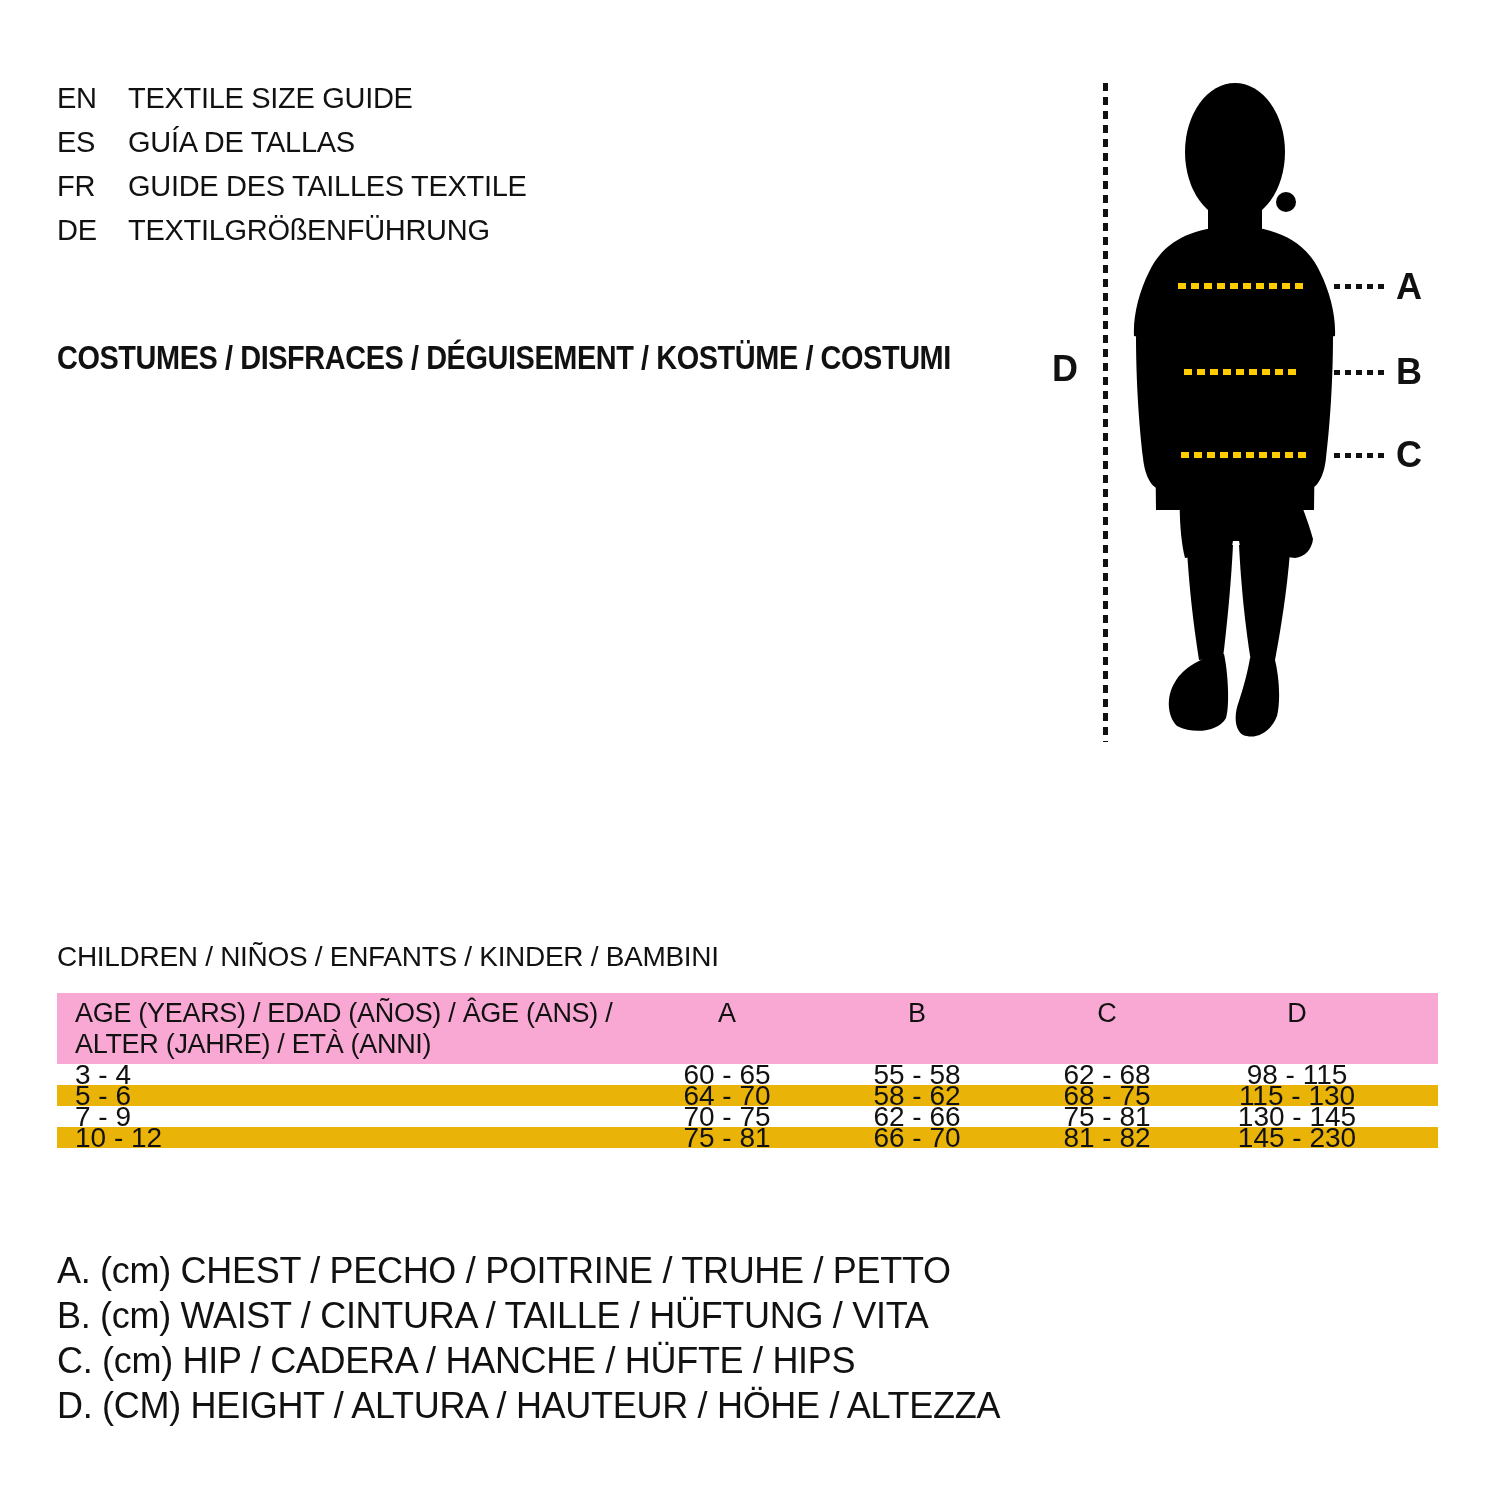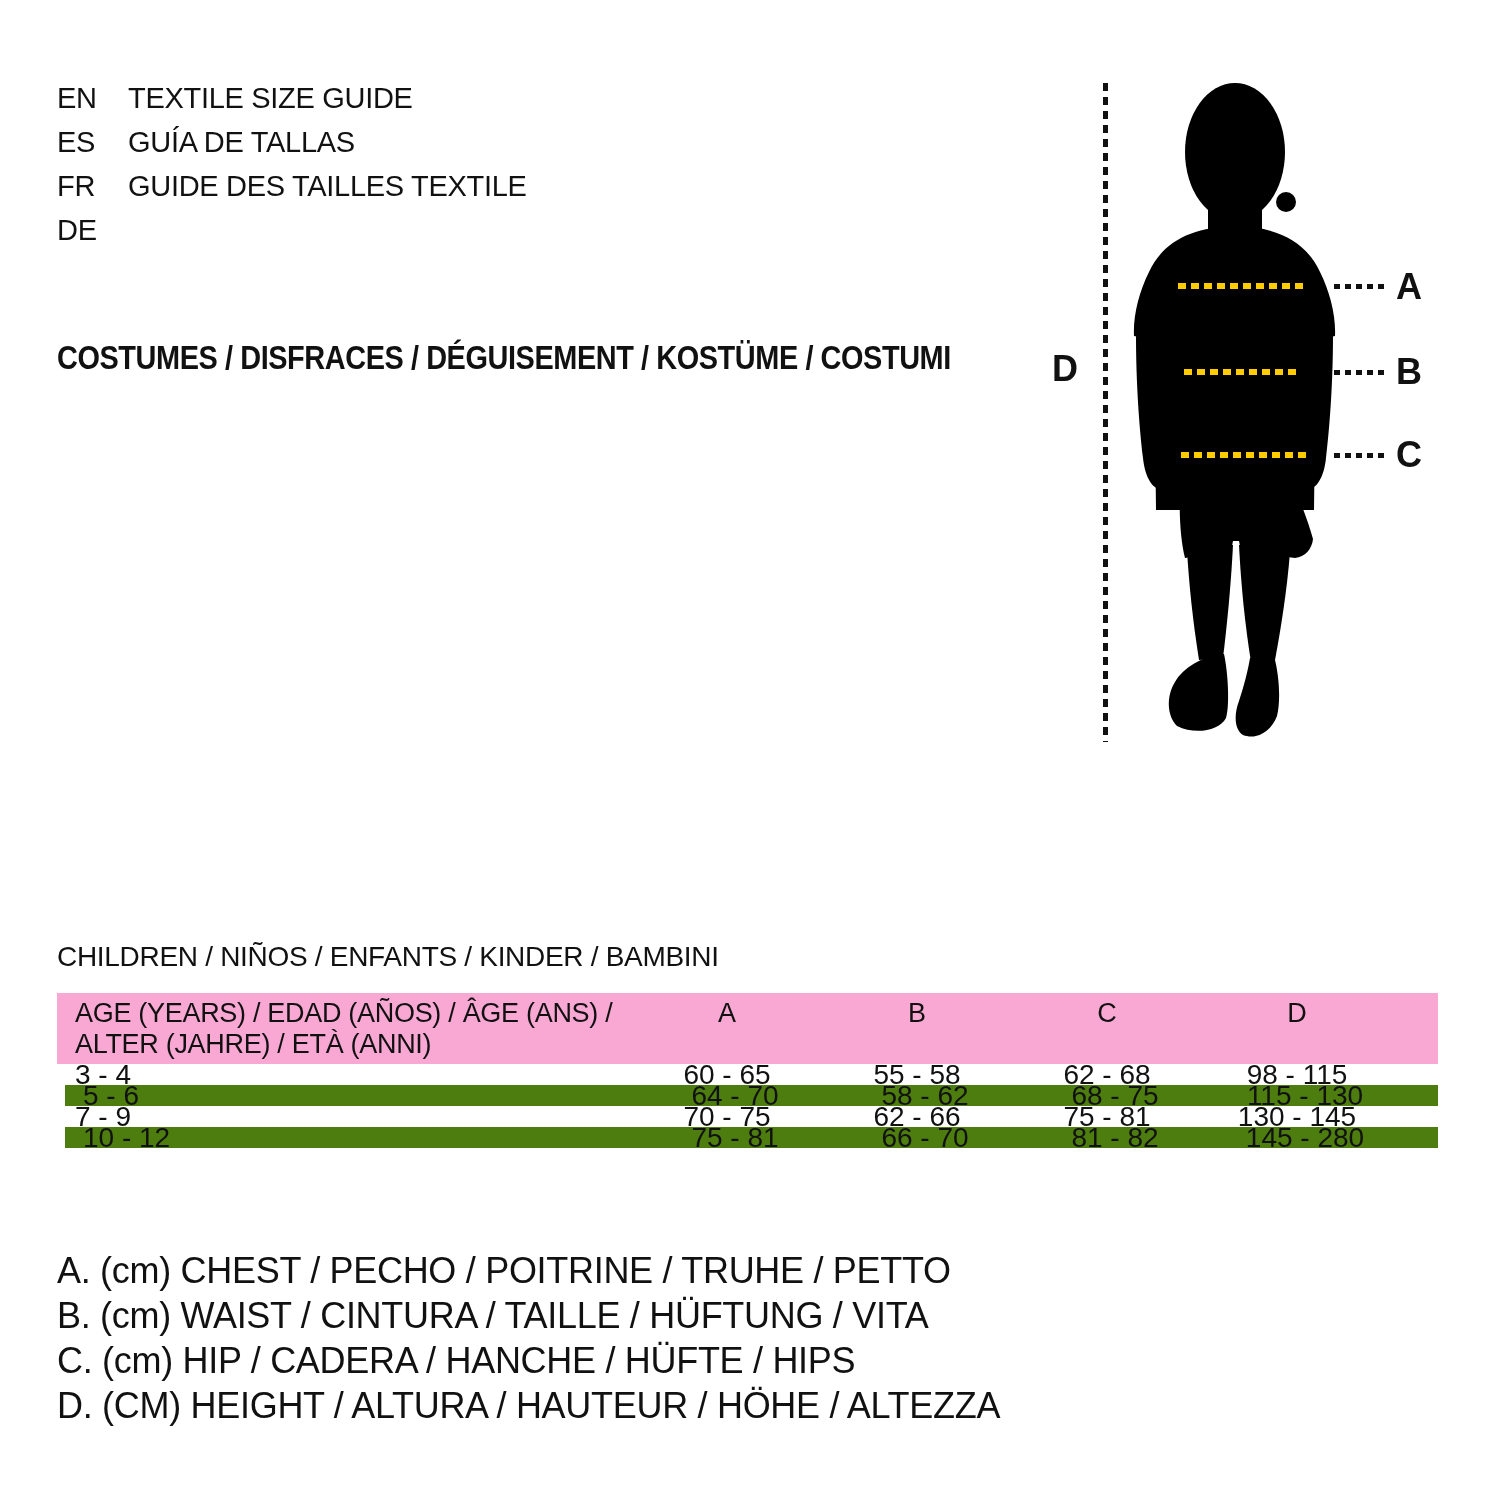--- a/index.html
+++ b/index.html
@@ -49,21 +49,21 @@
   
   #children-heading { position:absolute; left:57px; top:941px; font-size:28px; white-space:nowrap; letter-spacing:-0.3px; }
   #size-table { position:absolute; left:57px; top:993px; width:1381px; }
   .t-row { display:flex; align-items:center; }
   #t-header { background:#f9a8d4; height:71px; align-items:flex-start; }
   .col-age { width:575px; flex:0 0 575px; padding-left:18px; box-sizing:border-box; }
   .col-val { width:190px; flex:0 0 190px; text-align:center; }
   #t-header .col-age { font-size:27px; line-height:31px; padding-top:5px; letter-spacing:-0.3px; }
   #t-header .col-val { font-size:27px; line-height:31px; padding-top:5px; }
   .t-body-row { height:21px; font-size:28px; }
-  .t-body-row.alt { background:#4d7c0f;margin-left:8px; }
+  .t-body-row.alt { background:#eab308; }
   
   #legend { position:absolute; left:57px; top:1248px; }
   .legend-line { height:45px; display:flex; align-items:center; font-size:36px; white-space:nowrap; letter-spacing:-0.3px; }
 </style>
 </head>
 <body>
 
 <div id="canvas">
 
   <div id="lang-list">
@@ -74,20 +74,21 @@
     <div class="lang-row">
       <span class="lang-code">ES</span>
       <span class="lang-title">GUÍA DE TALLAS</span>
     </div>
     <div class="lang-row">
       <span class="lang-code">FR</span>
       <span class="lang-title">GUIDE DES TAILLES TEXTILE</span>
     </div>
     <div class="lang-row">
       <span class="lang-code">DE</span>
+      <span class="lang-title">TEXTILGRÖßENFÜHRUNG</span>
     </div>
   </div>
 
   <div id="category-heading">COSTUMES / DISFRACES / DÉGUISEMENT / KOSTÜME / COSTUMI</div>
 
   <div id="figure-area">
     <div id="height-dashed-line"></div>
     <div id="label-d" class="measure-label-d">D</div>
 
     <svg id="silhouette-svg" viewBox="0 0 210 665" xmlns="http://www.w3.org/2000/svg">
@@ -152,21 +153,21 @@
       <div class="col-val">70 - 75</div>
       <div class="col-val">62 - 66</div>
       <div class="col-val">75 - 81</div>
       <div class="col-val">130 - 145</div>
     </div>
     <div class="t-row t-body-row alt">
       <div class="col-age">10 - 12</div>
       <div class="col-val">75 - 81</div>
       <div class="col-val">66 - 70</div>
       <div class="col-val">81 - 82</div>
-      <div class="col-val">145 - 280</div>
+      <div class="col-val">145 - 230</div>
     </div>
   </div>
 
   <div id="legend">
     <div class="legend-line">A. (cm) CHEST / PECHO / POITRINE / TRUHE / PETTO</div>
     <div class="legend-line">B. (cm) WAIST / CINTURA / TAILLE / HÜFTUNG / VITA</div>
     <div class="legend-line">C. (cm) HIP / CADERA / HANCHE / HÜFTE / HIPS</div>
     <div class="legend-line">D. (CM) HEIGHT / ALTURA / HAUTEUR / HÖHE / ALTEZZA</div>
   </div>
 

